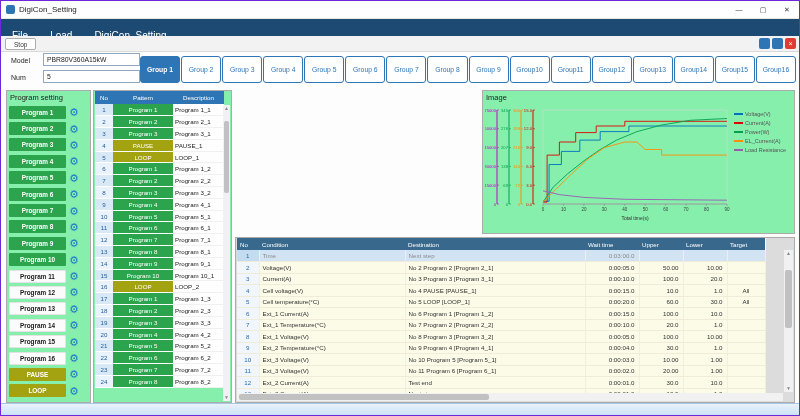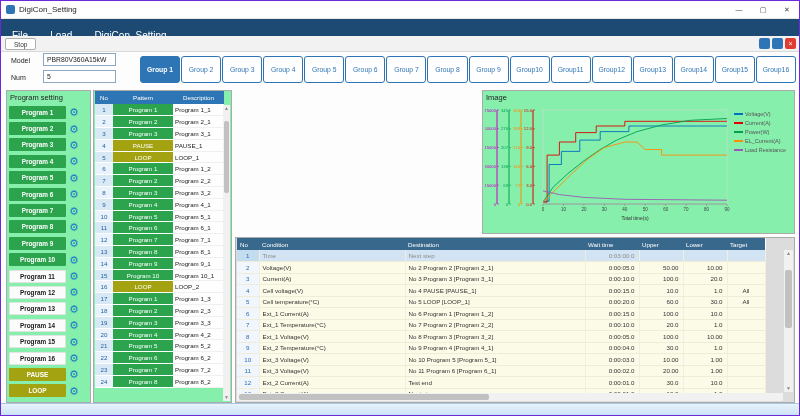--- a/index.html
+++ b/index.html
@@ -16,21 +16,21 @@
   .menu-item{padding:16px 11px;display:flex;align-items:center;color:#FFF;font-size:10px;text-align:right;}
 
   .toolbar{position:absolute;left:0;top:35px;right:0;height:16px;background:#F2F2F2;border-bottom:1px solid #D9D9D9;}
   .stop-btn{position:absolute;left:4px;top:2px;height:12px;padding:0 8px;font-size:6.5px;background:#FFF;border:1px solid #ADADAD;border-radius:2px;color:#333;}
   .ribbon-controls{position:absolute;right:3px;top:2px;display:flex;gap:2px;}
   .rb{width:11px;height:11px;border-radius:2px;font-size:7px;color:#fff;display:flex;align-items:center;justify-content:center;}
   .rb.blue{background:#2E75B6;}
   .rb.red{background:#E03C31;}
 
   .flabel{position:absolute;font-size:7px;color:#222;}
-  .fin{position:absolute;height:13px;width:73px;border:1px solid #8FA8BF;font-size:6.8px;padding:0 3px;color:#222;background:#fff;}
+  .fin{position:absolute;height:13px;width:97px;border:1px solid #8FA8BF;font-size:6.8px;padding:0 3px;color:#222;background:#fff;}
 
   #group-tabs{position:absolute;left:139px;top:55px;width:656px;height:27px;display:flex;gap:1px;}
   .gtab{flex:1;border:1px solid #2E75B6;border-radius:3px;color:#2E75B6;background:#FFF;font-size:6.8px;display:flex;align-items:center;justify-content:center;white-space:nowrap;overflow:hidden;}
   .gtab.active{background:#2E75B6;color:#FFF;font-weight:bold;}
 
   .panel{position:absolute;background:#86efac;border:1px solid #ABABAB;overflow:hidden;}
   .ptitle{font-size:7.5px;color:#222;padding:2px 3px;height:13px;white-space:nowrap;overflow:hidden;}
 
   #program-panel{left:5px;top:89px;width:85px;height:313px;}
   .prow{display:flex;align-items:center;height:16.4px;padding-left:2px;}

